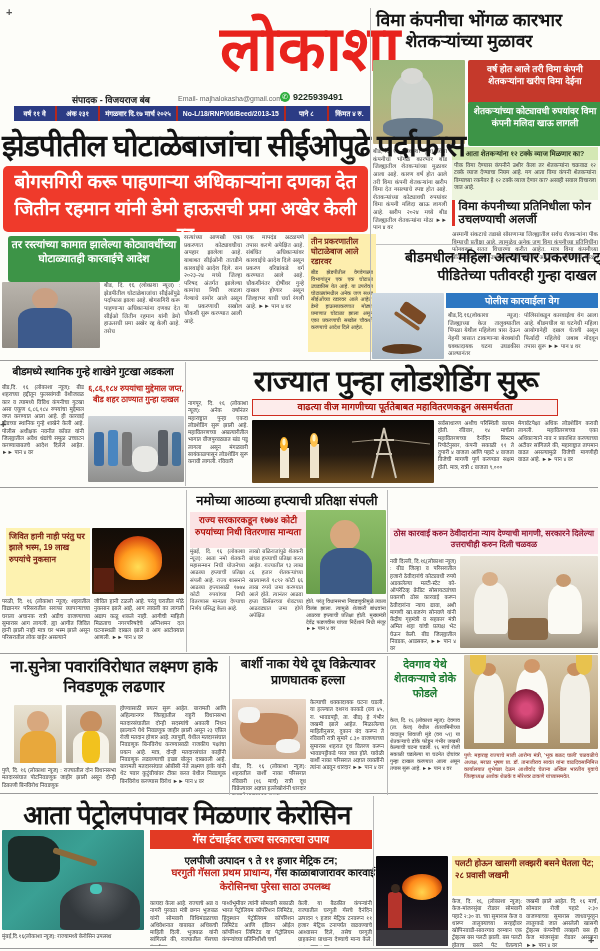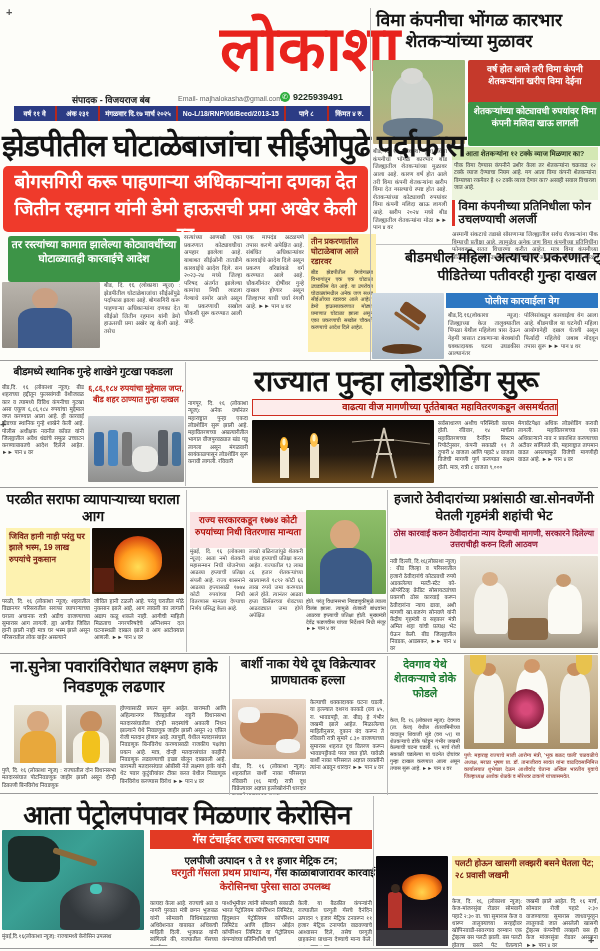--- a/index.html
+++ b/index.html
@@ -84,34 +84,34 @@
       <rect x="28" y="14" width="26" height="12" rx="3" fill="#7a4a26" transform="rotate(35 41 20)"></rect>
       <rect x="20" y="26" width="30" height="4" rx="2" fill="#8a5a30" transform="rotate(35 35 28)"></rect>
       <ellipse cx="30" cy="56" rx="20" ry="5" fill="#5d3a1e"></ellipse>
     </svg>
   </div>
   <div class="abs body" style="left:448px;top:312px;width:72px;height:48px;">बीड,दि.१६(लोकाशा न्यूज): जिल्ह्याच्या केज तालुक्यातील पिंपळा येथील महिलेला त्रास देऊन नेहमी त्रासात टाकणाऱ्या बेरक्यांची धक्कादायक घटना उघडकीस आल्यानंतर</div>
   <div class="abs body" style="left:524px;top:312px;width:74px;height:48px;">पोलिसांकडून कारवाईला वेग आला आहे. बीडमधील या घटनेची महिला आयोगानेही दखल घेतली असून फिर्यादी महिलेचे जबाब नोंदवून तपास सुरू ►► पान ४ वर</div>
 
   <div class="hrule" style="left:0;top:360px;width:598px;"></div>
 
-  <div class="abs hl nowrap" style="left:2px;top:364px;width:182px;font-size:10.4px;letter-spacing:-0.2px;">बीडमध्ये स्थानिक गुन्हे शाखेने गुटखा पकडला</div>
+  <div class="abs hl nowrap" style="left:2px;top:364px;width:182px;font-size:10.4px;letter-spacing:-0.2px;">बीडमध्ये स्थानिक गुन्हे शाखेने गुटखा अडकला</div>
   <div class="abs" style="left:88px;top:384px;width:96px;height:30px;color:#c0261c;font-size:8px;font-weight:bold;text-align:center;line-height:1.35;">६,८६,१८४ रुपयांचा मुद्देमाल जप्त, बीड शहर ठाण्यात गुन्हा दाखल</div>
   <div class="abs body" style="left:2px;top:384px;width:82px;height:98px;font-size:5.5px;">बीड,दि. १६ (लोकाशा न्यूज): बीड शहराच्या हद्दीतून फुलसांगवी वेशीजवळ कार व त्यामध्ये विविध कंपनीचा गुटखा असा एकूण ६,८६,१८४ रुपयांचा मुद्देमाल जप्त करण्यात आला आहे. ही कारवाई बीडच्या स्थानिक गुन्हे शाखेने केली आहे. पोलीस अधीक्षक नवनीत काँवत यांनी जिल्ह्यातील अवैध धंद्यांचे समूळ उच्चाटन करण्याबाबतचे आदेश दिलेले आहेत. ►► पान ४ वर</div>
   <div class="photo" style="left:88px;top:416px;width:96px;height:66px;background:linear-gradient(180deg,#cfd4d8 0%,#a9abac 60%,#8f8f8d 100%);">
     <div class="blob" style="left:6px;top:16px;width:10px;height:34px;background:#3c6ea5;border-radius:3px;"></div>
     <div class="blob" style="left:20px;top:14px;width:10px;height:36px;background:#4a86c0;border-radius:3px;"></div>
     <div class="blob" style="left:34px;top:16px;width:10px;height:34px;background:#777;border-radius:3px;"></div>
     <div class="blob" style="left:70px;top:14px;width:10px;height:36px;background:#5a5f66;border-radius:3px;"></div>
     <div class="blob" style="left:84px;top:16px;width:9px;height:34px;background:#46729c;border-radius:3px;"></div>
     <div class="blob" style="left:44px;top:30px;width:26px;height:26px;background:#e8e8e4;border-radius:40%;"></div>
   </div>
 
   <div class="abs hl nowrap" style="left:196px;top:360px;width:400px;font-size:29px;font-weight:900;letter-spacing:-0.5px;">राज्यात पुन्हा लोडशेडिंग सुरू</div>
-  <div class="abs" style="left:252px;top:399px;width:304px;height:15px;border:1.5px solid #cf2d20;background:#fdeceb;color:#a6150b;font-size:9.5px;font-weight:bold;text-align:right;line-height:14px;">वाढत्या वीज मागणीच्या पूर्ततेबाबत महावितरणकडून असमर्थतता</div>
+  <div class="abs" style="left:252px;top:399px;width:304px;height:15px;border:1.5px solid #cf2d20;background:#fdeceb;color:#a6150b;font-size:9.5px;font-weight:bold;text-align:center;line-height:14px;">वाढत्या वीज मागणीच्या पूर्ततेबाबत महावितरणकडून असमर्थतता</div>
   <div class="abs body" style="left:188px;top:400px;width:60px;height:84px;font-size:5.5px;">नागपूर, दि. १६ (लोकाशा न्यूज): अनेक वर्षांनंतर महाराष्ट्रात पुन्हा एकदा लोडशेडिंग सुरू झाली आहे. महावितरणच्या अखत्यारीतील भागात वीजपुरवठ्यात खंड पडू लागला असून मंगळवारी सायंकाळपासून लोडशेडिंग सुरू करावी लागली. रविवारी</div>
   <div class="photo" style="left:252px;top:420px;width:182px;height:63px;background:linear-gradient(180deg,#0c0a08 0%,#241a10 55%,#6b4a1e 100%);">
     <svg width="182" height="63">
       <polyline points="120,58 132,8 144,58" stroke="#cfc6b5" stroke-width="2" fill="none"></polyline>
       <line x1="122" y1="20" x2="142" y2="20" stroke="#cfc6b5" stroke-width="2"></line>
       <line x1="124" y1="34" x2="140" y2="34" stroke="#cfc6b5" stroke-width="2"></line>
       <line x1="100" y1="22" x2="122" y2="20" stroke="#9a8f7c" stroke-width="1"></line>
       <line x1="142" y1="20" x2="178" y2="24" stroke="#9a8f7c" stroke-width="1"></line>
       <rect x="28" y="28" width="9" height="30" fill="#f3ead6"></rect>
       <rect x="58" y="24" width="9" height="34" fill="#efe4cc"></rect>
@@ -119,40 +119,39 @@
       <ellipse cx="62" cy="20" rx="4" ry="7" fill="#ffc24e"></ellipse>
       <ellipse cx="32" cy="22" rx="1.6" ry="3.4" fill="#fff3c4"></ellipse>
       <ellipse cx="62" cy="18" rx="1.6" ry="3.4" fill="#fff3c4"></ellipse>
     </svg>
   </div>
   <div class="abs body" style="left:438px;top:420px;width:76px;height:63px;font-size:5.5px;">सर्वसाधारण अशीच परिस्थिती कायम होती. रविवार, १४ मार्चला महावितरणच्या दैनंदिन सिस्टम रिपोर्टनुसार, कंपनी सकाळी ११ ते दुपारी ४ वाजता आणि पहाटे ४ वाजता विजेची मागणी पूर्ण करण्यात सक्षम होती. मात्र, रात्री ८ वाजता ९,०००</div>
   <div class="abs body" style="left:518px;top:420px;width:80px;height:63px;font-size:5.5px;">मेगावॅटपेक्षा अधिक लोडशेडिंग करावी लागली. महावितरणच्या एका अधिकाऱ्याने नाव न प्रकाशित करण्याच्या अटीवर सांगितले की, महाराष्ट्रात तापमान वाढत असल्यामुळे विजेची मागणीही वाढत आहे. ►► पान ४ वर</div>
 
   <div class="hrule" style="left:0;top:487px;width:598px;"></div>
 
-  <div class="abs hl" style="left:2px;top:491px;width:182px;height:34px;font-size:14px;line-height:1.2;">परळीत सराफा व्यापाऱ्याच्या घराला आग</div>
   <div class="abs" style="left:6px;top:528px;width:78px;height:62px;background:#fdf2b0;color:#7a2013;font-size:8.2px;font-weight:bold;line-height:1.4;padding:3px;">जिवित हानी नाही परंतु घर झाले भस्म, 19 लाख रुपयांचे नुकसान</div>
   <div class="photo" style="left:92px;top:528px;width:92px;height:66px;background:linear-gradient(180deg,#120d08 0%,#241207 60%,#3a1c08 100%);">
     <div class="blob" style="left:22px;top:8px;width:48px;height:44px;background:radial-gradient(circle at 50% 70%,#ffdd55 0%,#ff9a1e 45%,#d84a10 75%,transparent 100%);border-radius:50% 50% 40% 40%;"></div>
     <div class="blob" style="left:2px;top:40px;width:20px;height:24px;background:#5a1f10;"></div>
   </div>
   <div class="abs body" style="left:2px;top:598px;width:88px;height:52px;font-size:5.5px;">परळी, दि. १६ (लोकाशा न्यूज): शहरातील विद्यानगर परिसरातील सराफा व्यापाऱ्याच्या घराला अचानक रात्री अडीच वाजण्याच्या सुमारास आग लागली. ह्या आगीत जिवित हानी झाली नाही मात्र घर भस्म झाले असून परिसरातील लोक बाहेर असल्याने</div>
   <div class="abs body" style="left:94px;top:598px;width:90px;height:52px;font-size:5.5px;">जीवित हानी टळली आहे. परंतु घरातील मोठे नुकसान झाले आहे, आग लावली का लागली अद्याप कळू शकले नाही. आगीची माहिती मिळताच नगरपरिषदेचे अग्निशमन दल घटनास्थळी दाखल झाले व आग आटोक्यात आणली. ►► पान ४ वर</div>
 
+  <div class="abs hl nowrap" style="left:188px;top:491px;width:198px;font-size:13px;">नमोच्या आठव्या हप्त्याची प्रतिक्षा संपली</div>
   <div class="abs" style="left:190px;top:512px;width:112px;height:32px;background:#fbe3e4;color:#b3150e;font-size:9px;font-weight:bold;text-align:center;line-height:1.35;padding:2px;">राज्य सरकारकडून १७७४ कोटी रुपयांच्या निधी वितरणास मान्यता</div>
   <div class="photo" style="left:306px;top:510px;width:80px;height:84px;background:linear-gradient(180deg,#8fbf6a,#6a9e4c);">
     <div class="blob" style="left:24px;top:10px;width:30px;height:30px;background:#d8a87e;border-radius:50%;"></div>
     <div class="blob" style="left:14px;top:38px;width:52px;height:46px;background:#3c5a86;border-radius:40% 40% 0 0;"></div>
   </div>
   <div class="abs body" style="left:190px;top:548px;width:55px;height:100px;font-size:5.4px;">मुंबई, दि. १६ (लोकाशा न्यूज): आता नमो शेतकरी महासन्मान निधी योजनेच्या आठव्या हप्त्याची प्रतिक्षा संपली आहे. राज्य शासनाने आठव्या हप्त्यासाठी १७७४ कोटी रुपयांच्या निधी वितरणास मान्यता देण्याचा निर्णय प्रसिद्ध केला आहे.</div>
   <div class="abs body" style="left:249px;top:548px;width:54px;height:100px;font-size:5.4px;">लाखो बळिराजांपुढे शेतकरी बांधव हप्त्याची प्रतिक्षा करत आहेत. राज्यातील ९३ लाख ८६ हजार शेतकऱ्यांच्या खात्यामध्ये १८९२ कोटी ६६ लाख रुपये जमा करण्यात आले होते. त्यानंतर आठवा हप्ता डिसेंबरच्या शेवटच्या आठवड्यात जमा होणे अपेक्षित</div>
   <div class="abs body" style="left:306px;top:598px;width:80px;height:50px;font-size:5.2px;">होते. परंतु विधानसभा निवडणुकीमुळे त्याला विलंब झाला. त्यामुळे शेतकरी बांधवांना आठव्या हप्त्याची प्रतिक्षा होती. मुख्यमंत्री देवेंद्र फडणवीस यांच्या निर्देशाने निधी मंजूर ►► पान ४ वर</div>
 
-  <div class="abs hl" style="left:390px;top:491px;width:208px;height:34px;font-size:13px;line-height:1.3;">हजारो ठेवीदारांच्या प्रश्नांसाठी खा.सोनवणेंनी घेतली गृहमंत्री शहांची भेट</div>
-  <div class="abs" style="left:390px;top:528px;width:208px;height:26px;background:#fce7ec;color:#8f1630;font-size:8px;font-weight:bold;text-align:center;line-height:1.4;">ठोस कारवाई करुन ठेवीदारांना न्याय देण्याची मागणी, सरकारने दिलेल्या उत्तराचीही करुन दिली आठवण</div>
+  <div class="abs" style="left:390px;top:528px;width:208px;height:26px;background:#fce7ec;color:#8f1630;font-size:8px;font-weight:bold;text-align:center;line-height:1.4;">ठोस कारवाई करुन ठेवीदारांना न्याय देण्याची मागणी, सरकारने दिलेल्या उत्तराचीही करुन दिली चळवळ</div>
   <div class="abs body" style="left:390px;top:558px;width:66px;height:92px;font-size:5.5px;">नवी दिल्ली, दि.१६(लोकाशा न्यूज) : बीड जिल्हा व परिसरातील हजारो ठेवीदारांचे कोट्यवधी रुपये अडकलेल्या मल्टी-स्टेट को-ऑपरेटिव्ह क्रेडिट सोसायट्यांच्या प्रकरणी ठोस कारवाई करून ठेवीदारांना न्याय द्यावा, अशी मागणी खा.बजरंग सोनवणे यांनी केंद्रीय गृहमंत्री व सहकार मंत्री अमित शहा यांची प्रत्यक्ष भेट घेऊन केली. बीड जिल्ह्यातील निवडक, आडसकर, ►► पान ४ वर</div>
   <div class="photo" style="left:460px;top:556px;width:138px;height:92px;background:linear-gradient(180deg,#e9e4d8 0%,#cfc6b4 70%,#9a8f7c 100%);">
     <div class="blob" style="left:14px;top:26px;width:34px;height:52px;background:#f4f2ea;border-radius:40% 40% 10% 10%;"></div>
     <div class="blob" style="left:22px;top:16px;width:16px;height:14px;background:#d8b08a;border-radius:50%;"></div>
     <div class="blob" style="left:88px;top:28px;width:34px;height:50px;background:#fbfaf4;border-radius:40% 40% 10% 10%;"></div>
     <div class="blob" style="left:96px;top:18px;width:15px;height:13px;background:#c89a70;border-radius:50%;"></div>
     <div class="blob" style="left:48px;top:62px;width:40px;height:22px;background:#8a6a48;border-radius:4px;"></div>
   </div>
 
   <div class="hrule" style="left:0;top:653px;width:598px;"></div>

